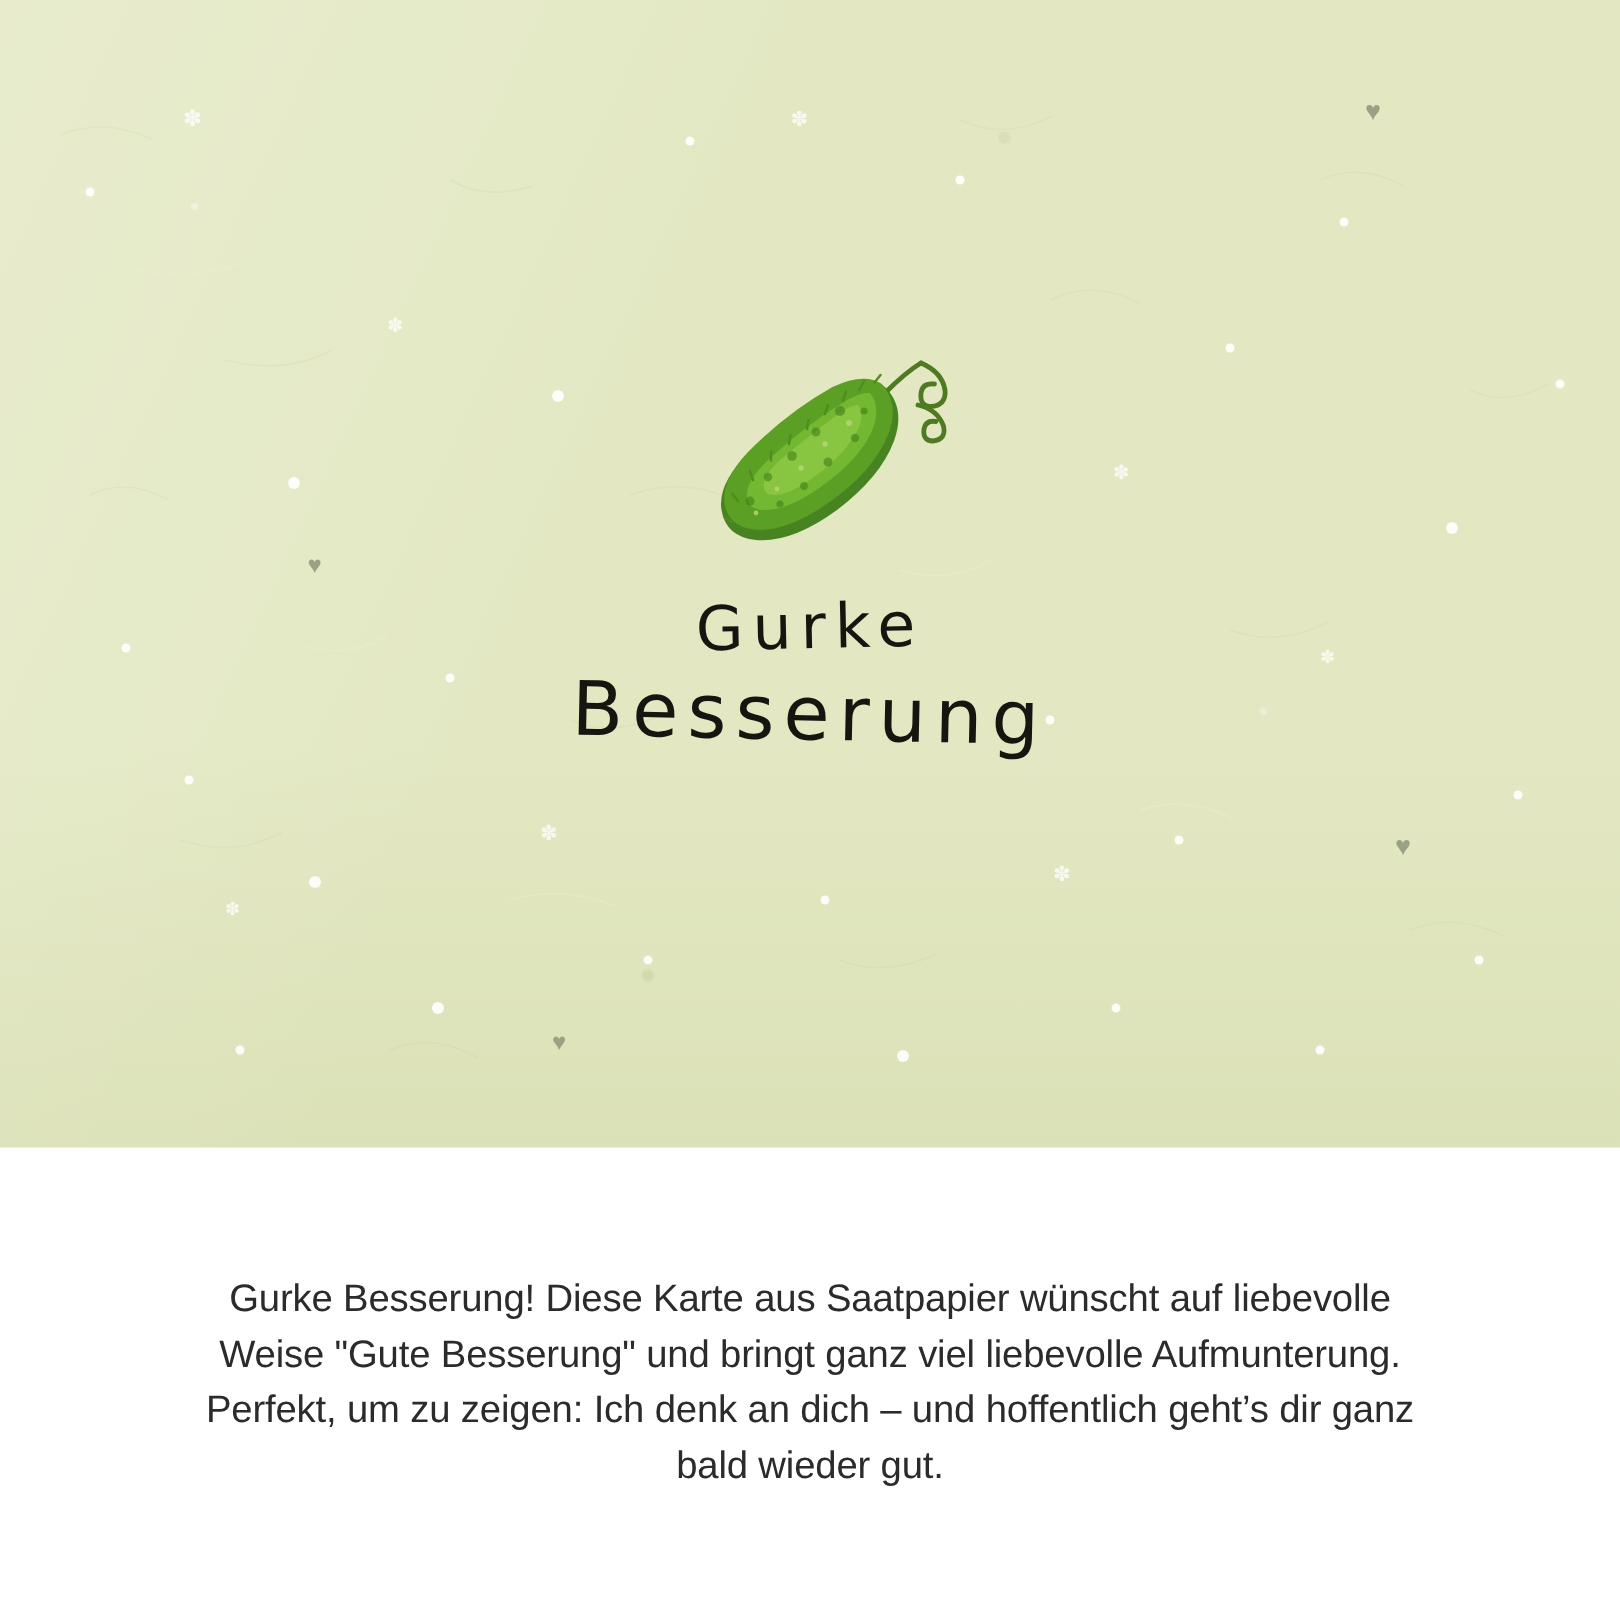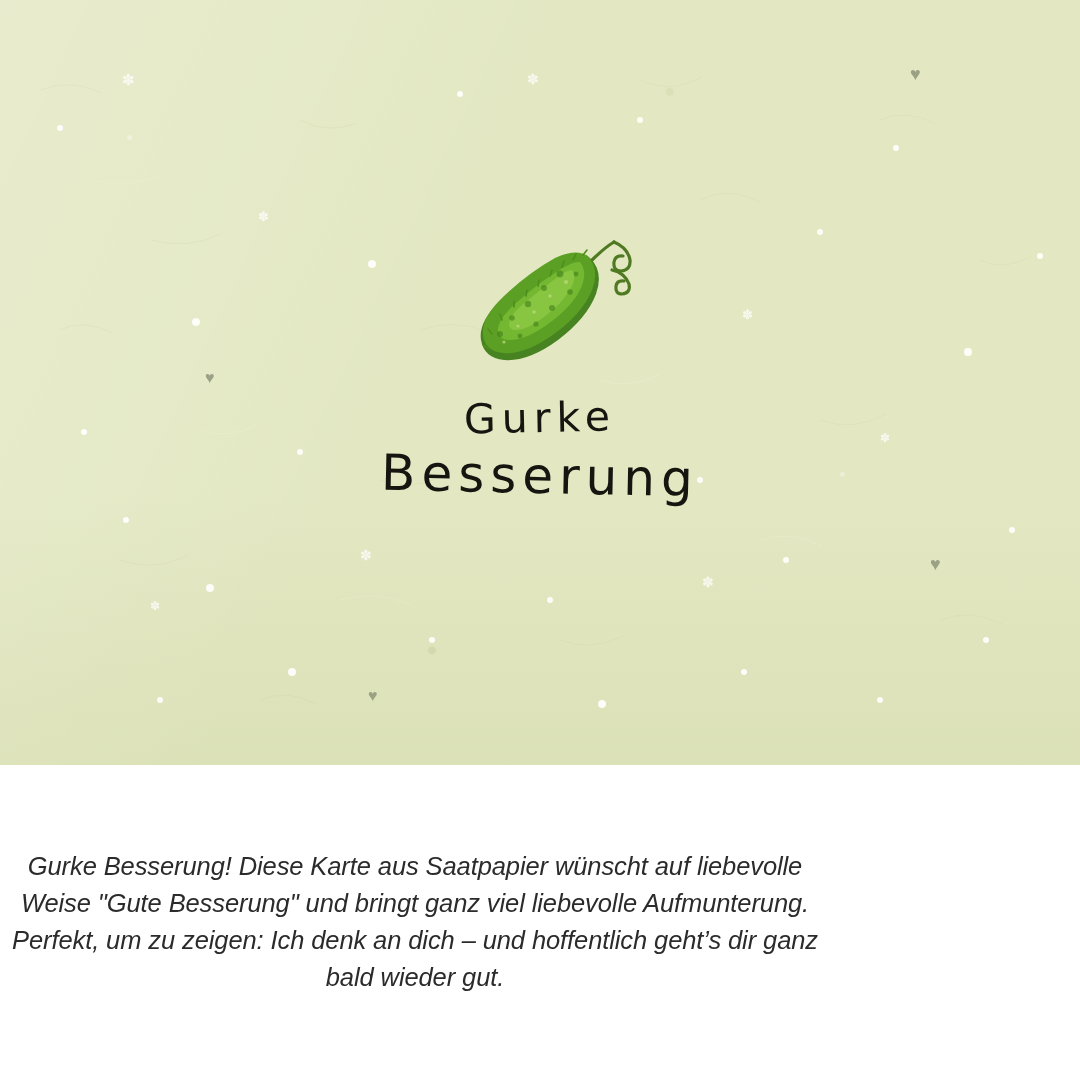--- a/index.html
+++ b/index.html
@@ -110,22 +110,21 @@
     margin-top: 6px;
   }
 
   
   .caption-area {
     width: 1080px;
     height: 240px;
     background: #ffffff;
     display: flex;
     align-items: flex-start;
-    justify-content: flex-start;
-    font-style: italic;
+    justify-content: center;
   }
   .caption {
     width: 830px;
     margin-top: 83px;
     text-align: center;
     font-family: "Liberation Sans", sans-serif;
     font-size: 25.5px;
     line-height: 1.45;
     color: #2b2b2b;
     letter-spacing: -0.1px;

